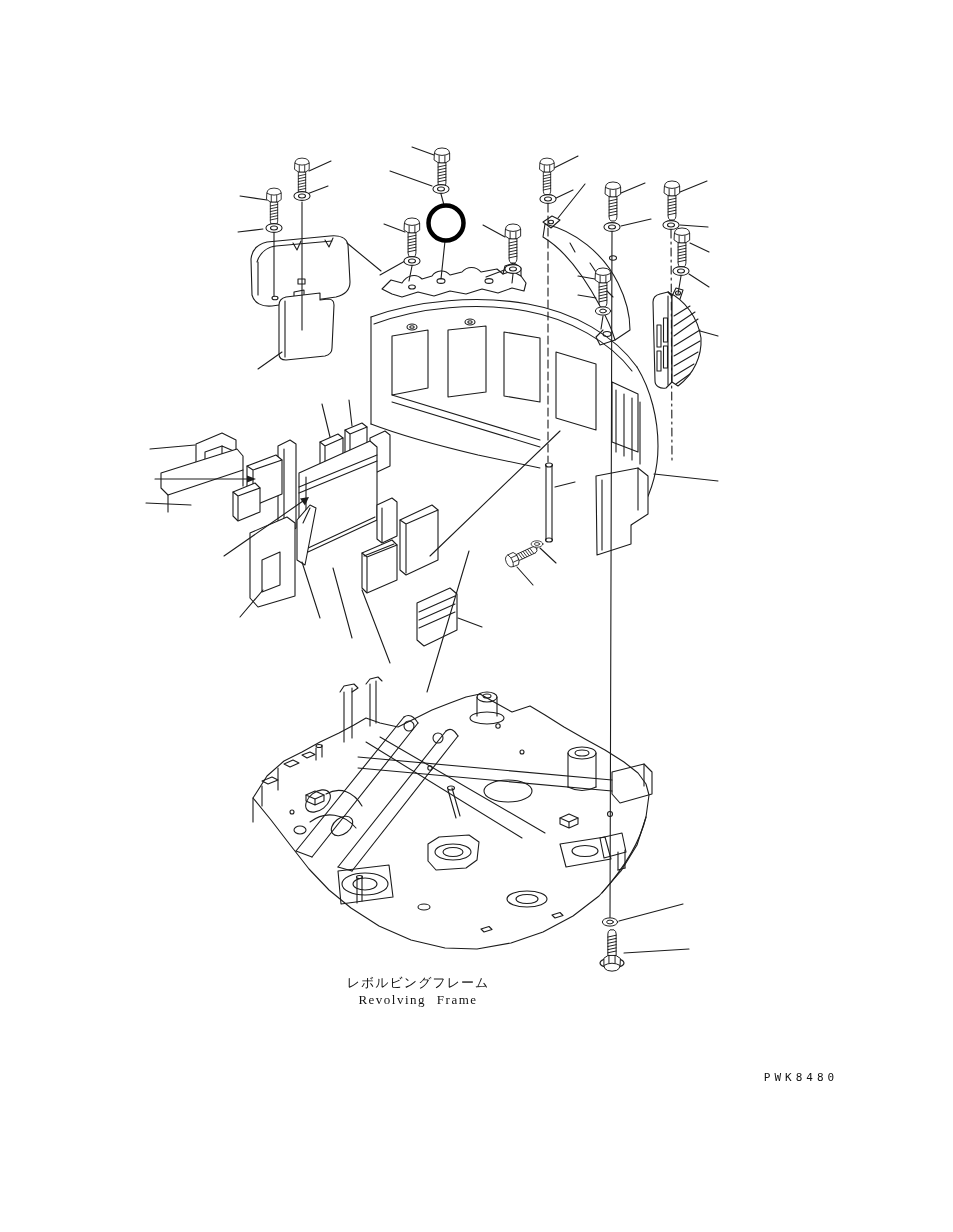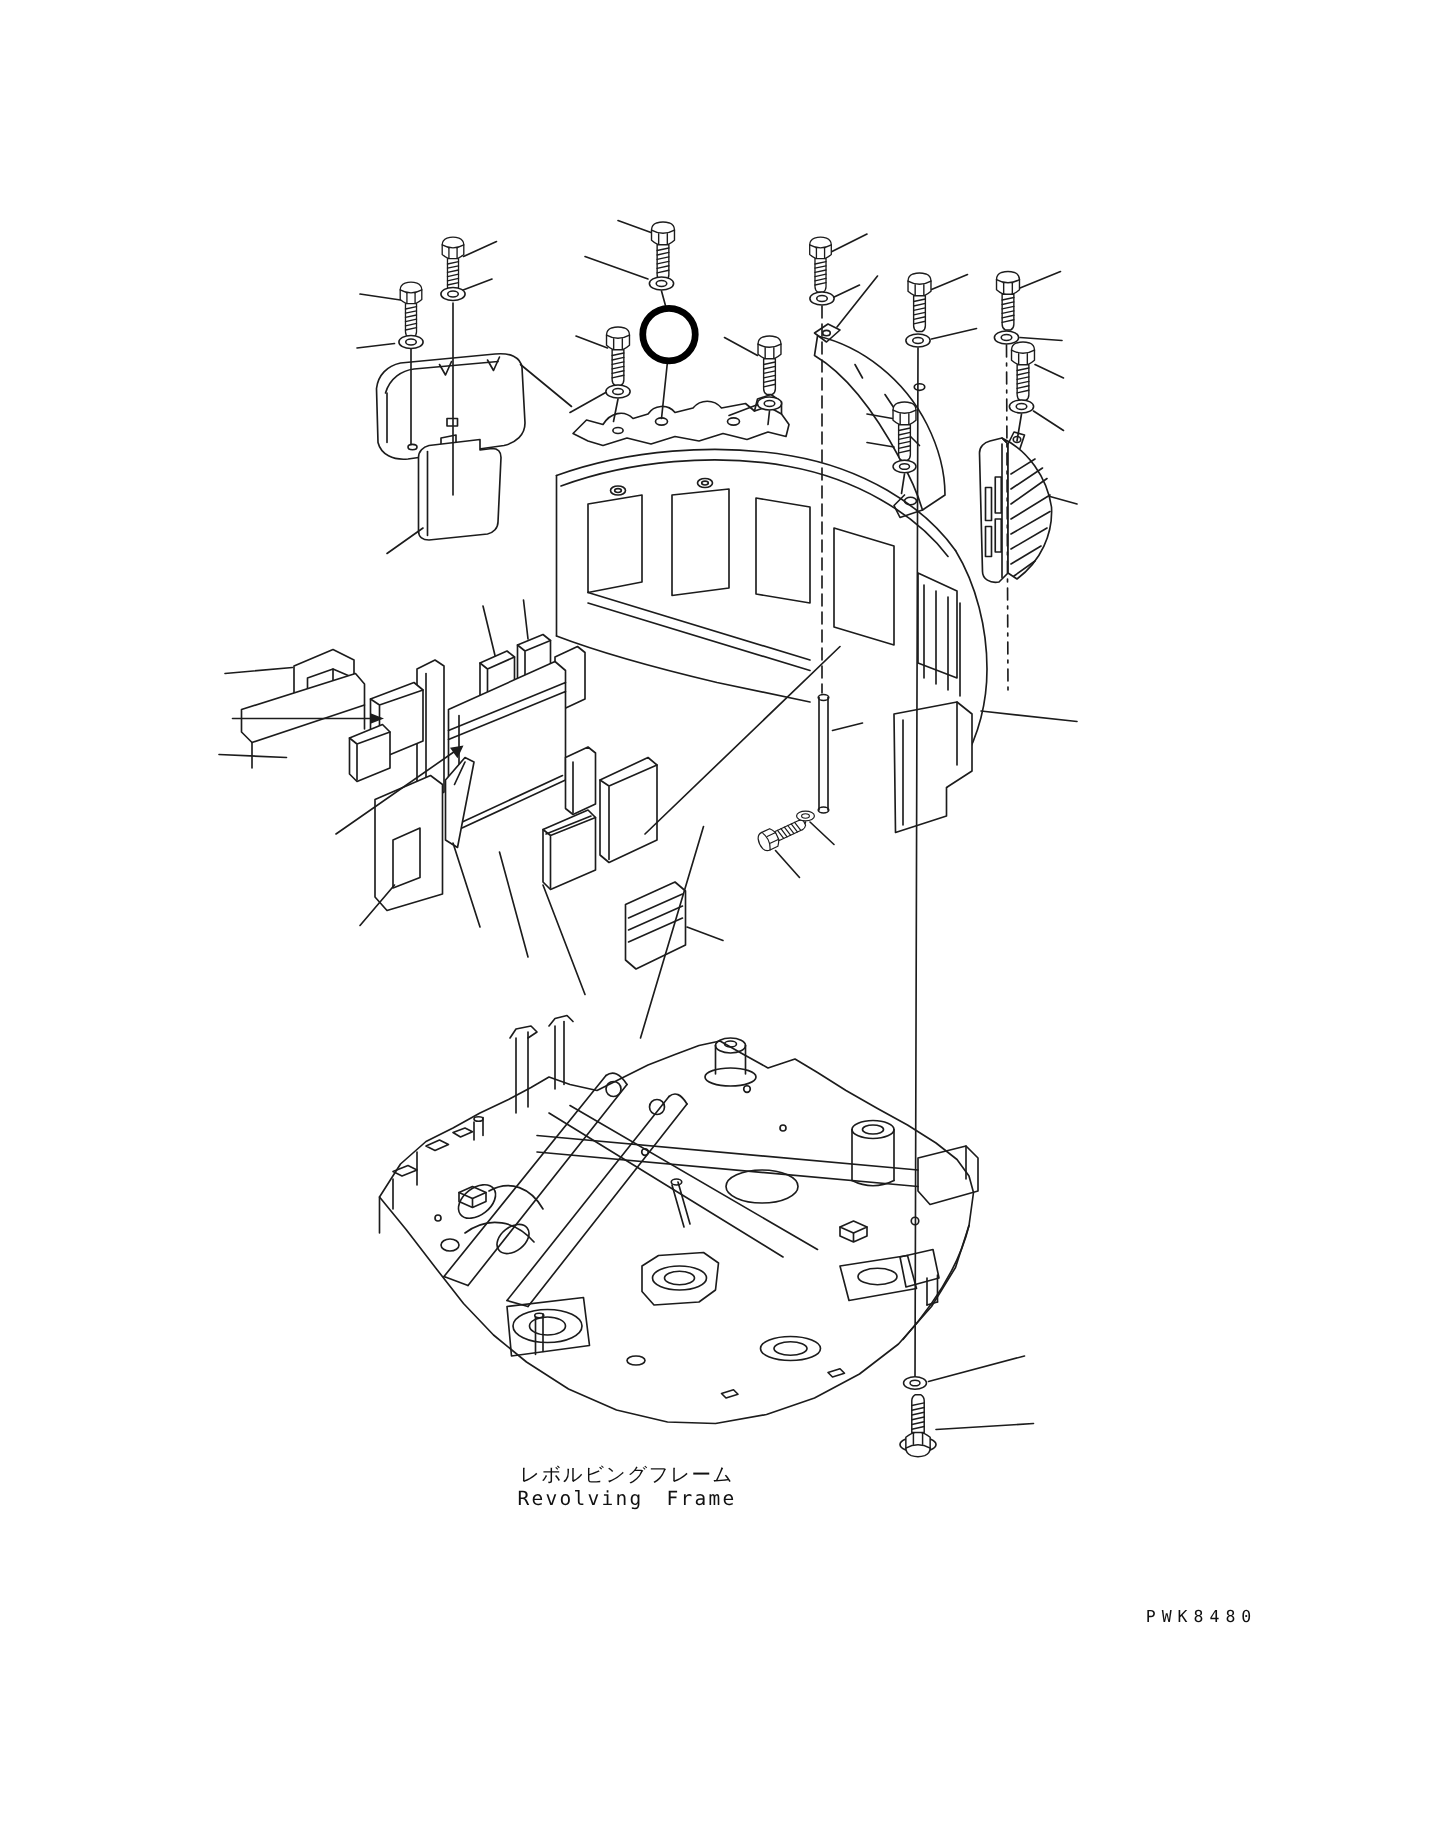--- a/index.html
+++ b/index.html
@@ -10,21 +10,21 @@
   #drawing path,#drawing line,#drawing ellipse,#drawing circle,#drawing rect,#drawing polyline,#drawing polygon{
     stroke:#1c1c1c;stroke-width:1.1;fill:none;stroke-linecap:round;stroke-linejoin:round;}
   #drawing .wh{fill:#ffffff;}
   #drawing .thin{stroke-width:0.9;}
   #drawing .arrowhead{fill:#1c1c1c;stroke:none;}
   #drawing .callout-ring{stroke:#000000;stroke-width:4.5;}
   #drawing .callout-num{stroke:none;fill:#ffffff;font-family:"DejaVu Sans",sans-serif;font-size:15px;}
   .cap{position:absolute;white-space:nowrap;color:#111;}
   #cap-jp{left:418px;top:974px;transform:translateX(-50%);font-size:13px;letter-spacing:1px;
           font-family:"DejaVu Sans",sans-serif;}
-  #cap-en{left:418px;top:992px;transform:translateX(-50%);font-size:13px;letter-spacing:1.5px;word-spacing:6px;}
+  #cap-en{left:418px;top:992px;transform:translateX(-50%);font-size:13px;letter-spacing:1.5px;word-spacing:6px;font-family:Liberation Serif, serif;}
   #code{left:801px;top:1071px;transform:translateX(-50%);font-size:11px;letter-spacing:4px;}
 </style>
 </head>
 <body>
 
 <div id="page">
 
 <svg id="drawing" width="953" height="1232" viewBox="0 0 953 1232">
   <defs>
     <g id="sym-bolt">

